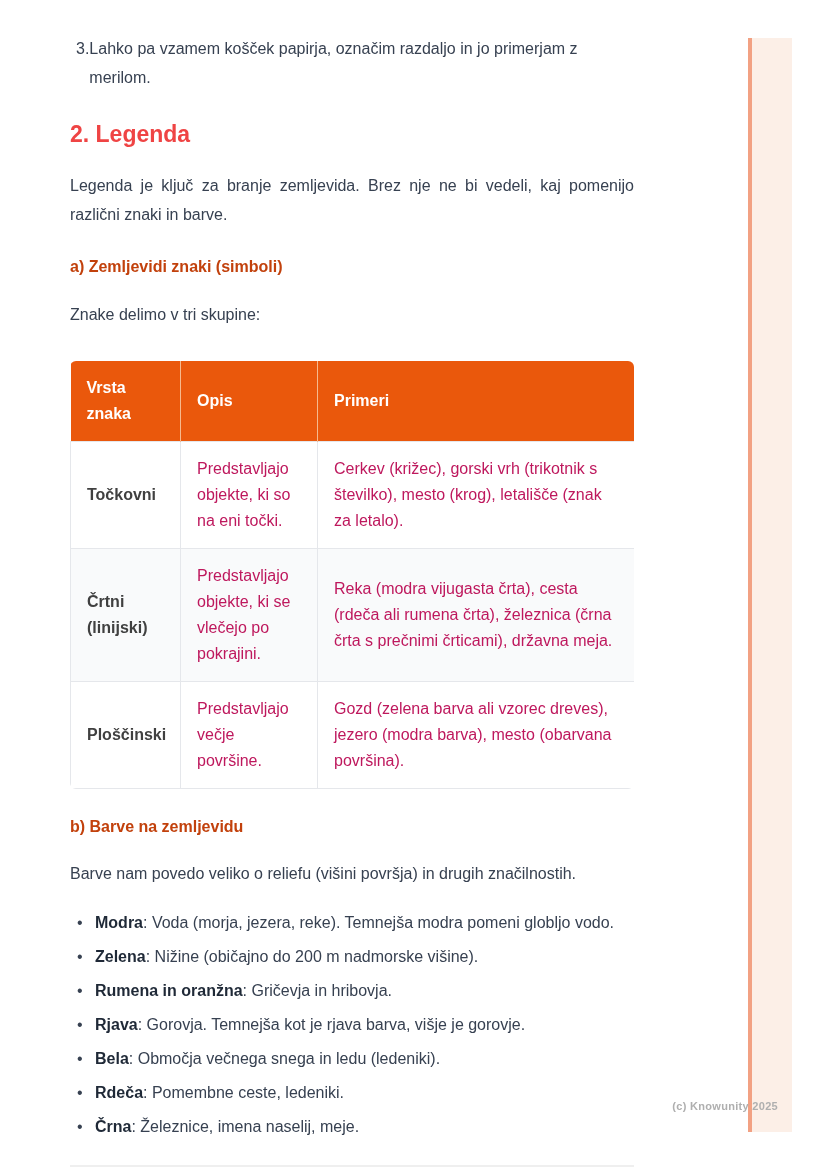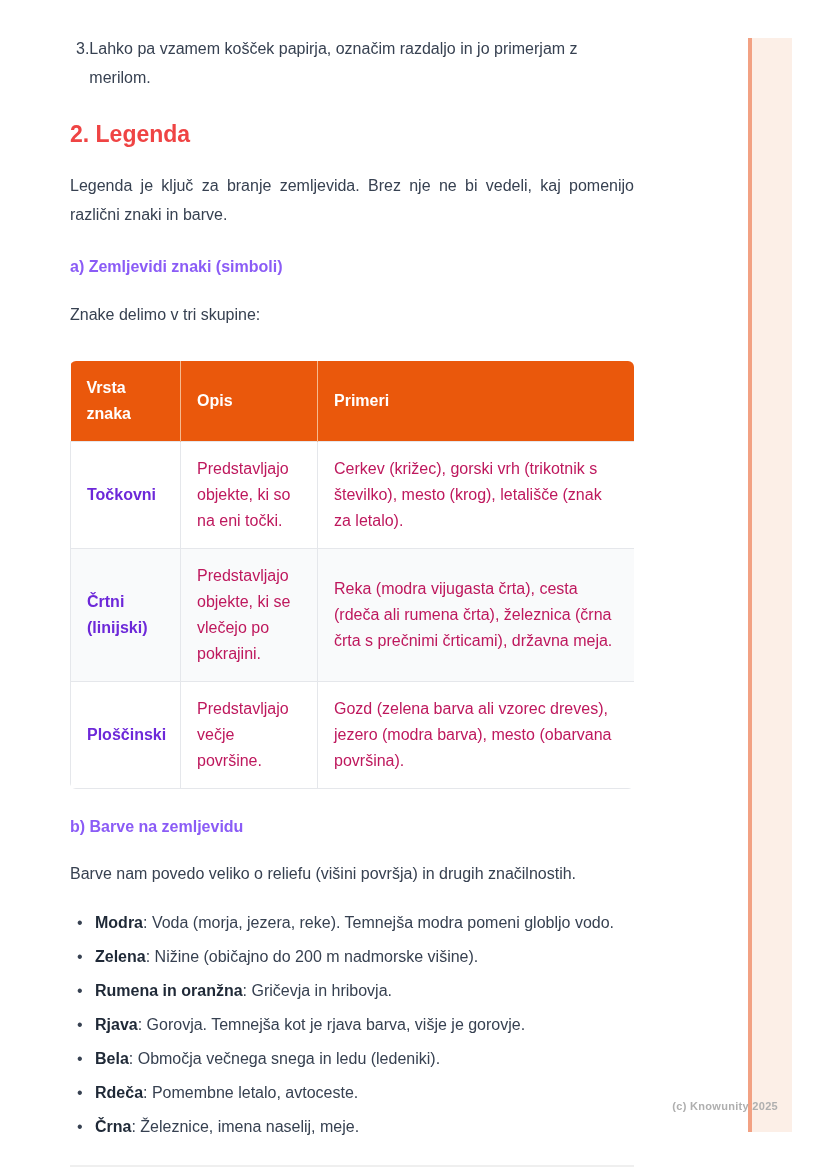--- a/index.html
+++ b/index.html
@@ -12,35 +12,35 @@
   .content{position:absolute;left:70px;top:0;width:564px;}
   .num-item{display:flex;margin-top:34px;font-size:16px;line-height:29px;}
   .num{flex:0 0 18px;padding-left:6px;box-sizing:border-box;}
   .num-text{flex:1;}
   h2{
     font-size:23px;font-weight:bold;color:#ef4444;
     margin:28px 0 0 0;line-height:1.25;
   }
   p{font-size:16px;line-height:29px;margin:22px 0 0 0;}
   p.justified{text-align:justify;}
-  .sec-title{font-size:16px;font-weight:bold;color:#8b5cf6;margin-top:28px;line-height:1.3;}
+  .sec-title{font-size:16px;font-weight:bold;color:#c2410c;margin-top:28px;line-height:1.3;}
   .table-wrap{margin-top:32px;border-radius:6px;overflow:hidden;}
   table{width:564px;border-collapse:collapse;table-layout:fixed;font-size:16px;}
   col.c1{width:110px;}col.c2{width:137px;}col.c3{width:317px;}
   th{
     background:#EA580C;color:#ffffff;font-weight:bold;text-align:left;
     padding:14px 16px;vertical-align:middle;line-height:26px;
   }
   th:not(:last-child){border-right:1px solid #F6B98E;}
   td{
     border:1px solid #E5E7EB;padding:14px 16px;vertical-align:middle;
     line-height:26px;color:#be185d;background:#ffffff;
   }
   tr.alt td{background:#F9FAFB;}
-  td.col-type{font-weight:bold;color:#6d28d9;}
+  td.col-type{font-weight:bold;color:#404040;}
   ul.color-list{list-style:none;margin:20px 0 0 0;padding:0;font-size:16px;}
   ul.color-list li{position:relative;padding-left:25px;line-height:29px;margin-bottom:5px;}
   ul.color-list li::before{content:"\2022";position:absolute;left:7px;top:0;}
   .term{font-weight:bold;color:#1F2937;}
   hr.bottom-rule{border:none;border-top:2px solid #EFEFEF;margin:24px 0 0 0;}
   .footer{
     position:absolute;top:1100px;right:50px;font-size:11px;color:#AFAFAF;
     letter-spacing:0.3px;z-index:2;font-weight:bold;
   }
   .stripe{
@@ -105,21 +105,21 @@
   <div class="sec-title">b) Barve na zemljevidu</div>
 
   <p>Barve nam povedo veliko o reliefu (višini površja) in drugih značilnostih.</p>
 
   <ul class="color-list">
     <li><span class="term">Modra</span><span>: Voda (morja, jezera, reke). Temnejša modra pomeni globljo vodo.</span></li>
     <li><span class="term">Zelena</span><span>: Nižine (običajno do 200 m nadmorske višine).</span></li>
     <li><span class="term">Rumena in oranžna</span><span>: Gričevja in hribovja.</span></li>
     <li><span class="term">Rjava</span><span>: Gorovja. Temnejša kot je rjava barva, višje je gorovje.</span></li>
     <li><span class="term">Bela</span><span>: Območja večnega snega in ledu (ledeniki).</span></li>
-    <li><span class="term">Rdeča</span><span>: Pomembne letalo, avtoceste.</span></li>
+    <li><span class="term">Rdeča</span><span>: Pomembne ceste, ledeniki.</span></li>
     <li><span class="term">Črna</span><span>: Železnice, imena naselij, meje.</span></li>
   </ul>
 
   <hr class="bottom-rule">
 
 </div>
 
 <div class="footer">(c) Knowunity 2025</div>
 
 </body></html>

